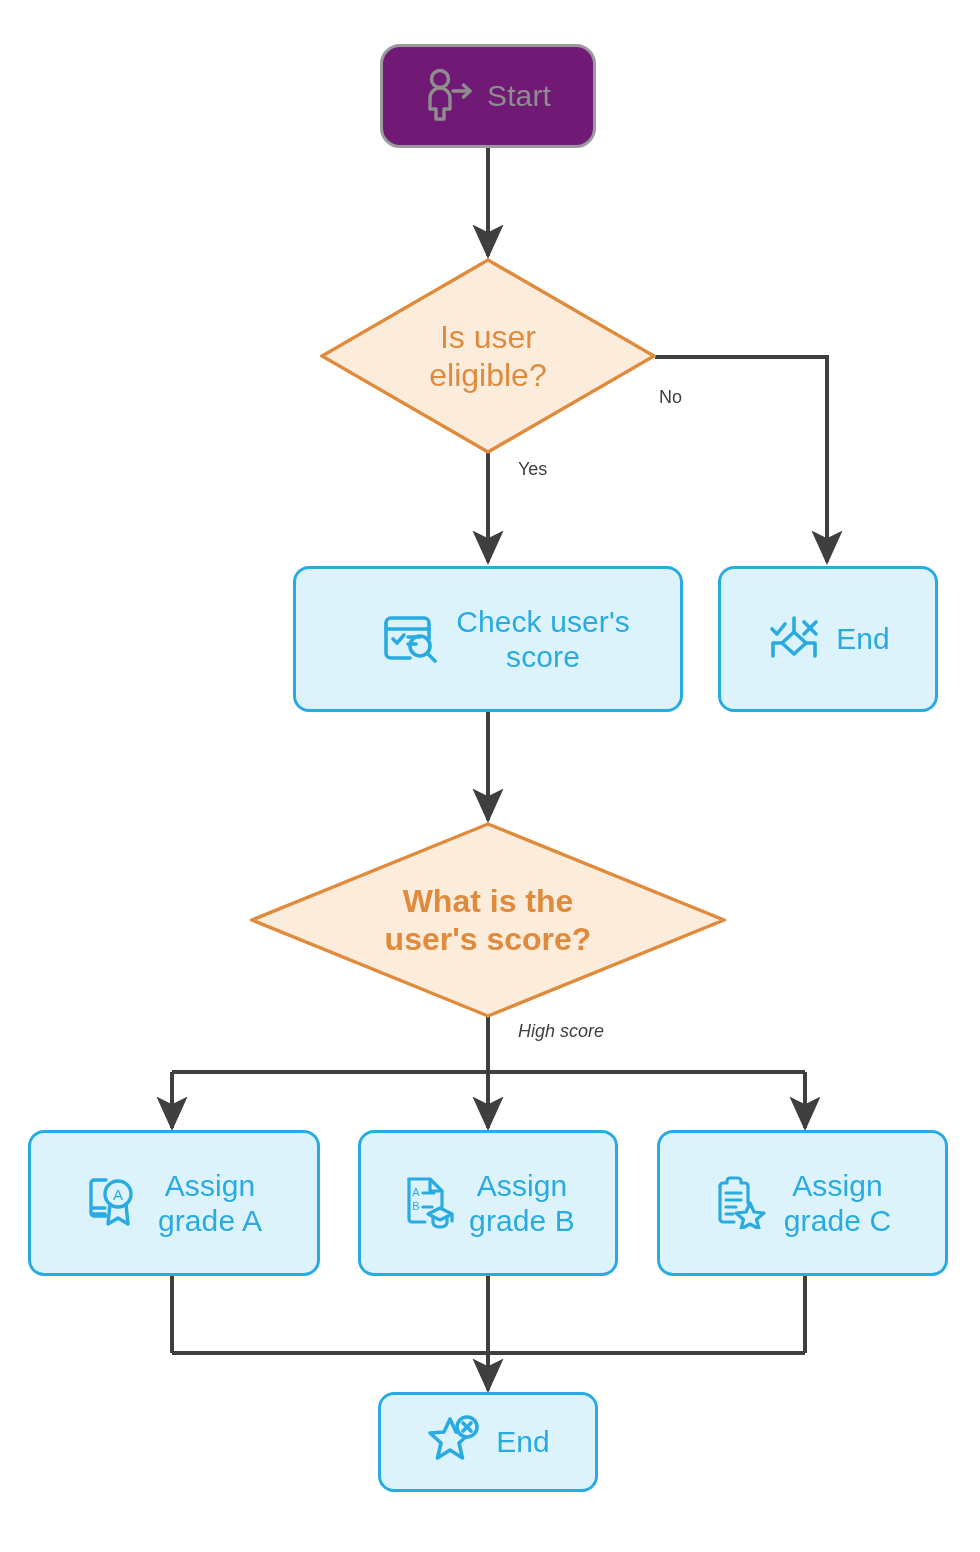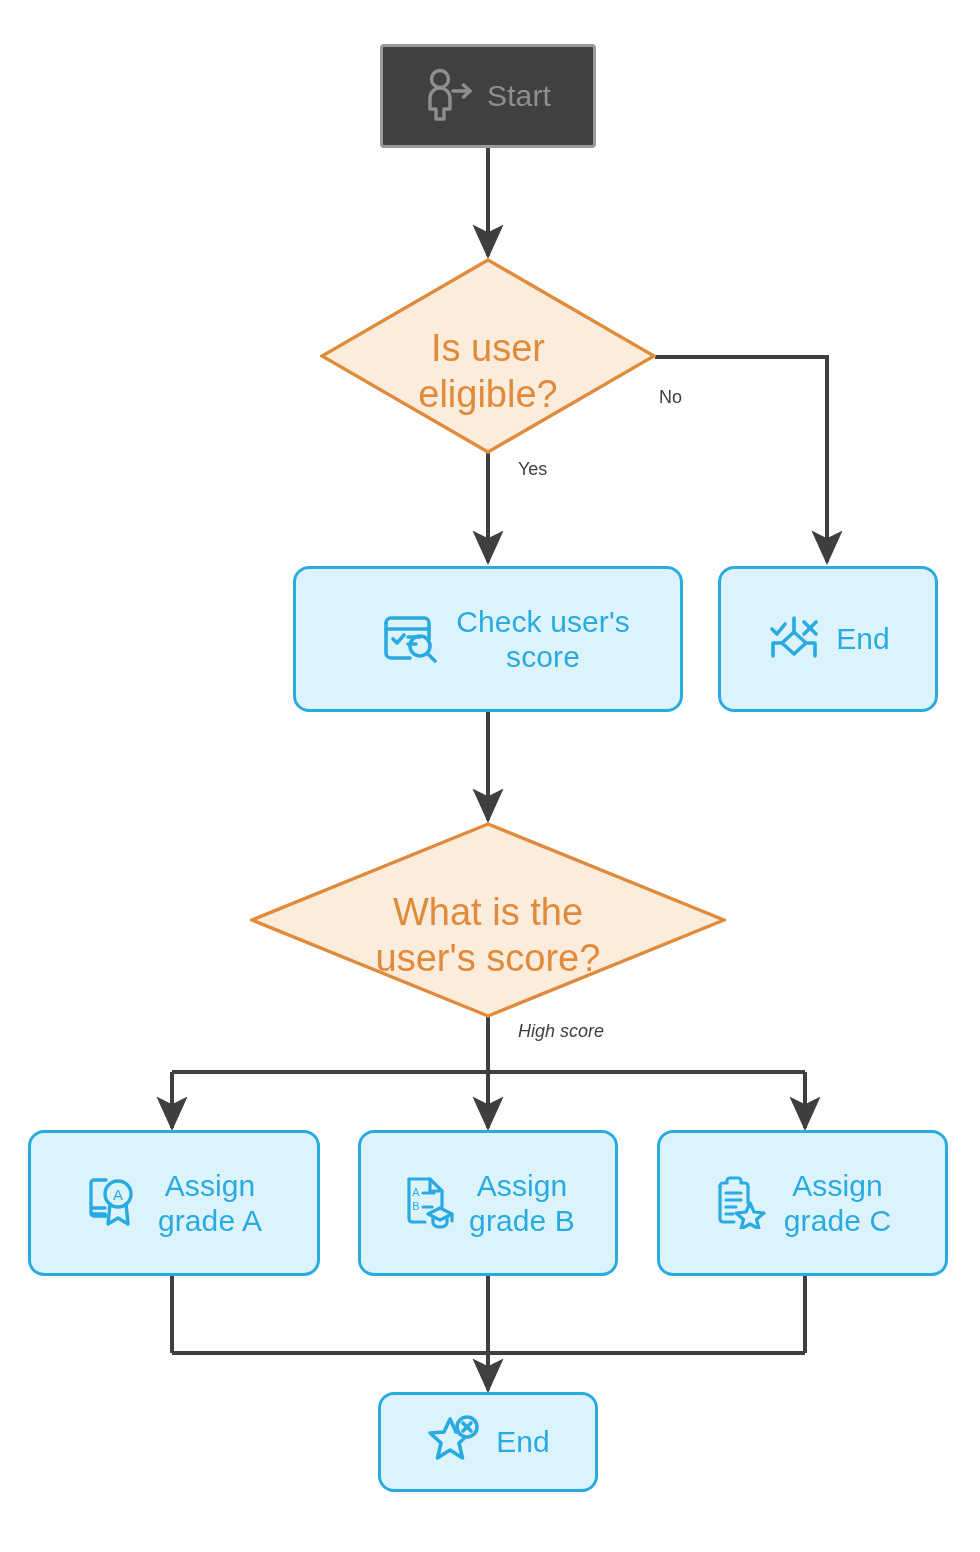--- a/index.html
+++ b/index.html
@@ -52,23 +52,23 @@
     white-space: pre-line;
     letter-spacing: 0.1px;
   }
   .node-icon {
     flex: 0 0 auto;
     display: block;
   }
 
   
   .node.start {
-    background: #404040;
+    background: #701a75;
     border: 3px solid #9a9a9a;
-    border-radius: 4px;
+    border-radius: 20px;
   }
   .node.start .node-label { color: #8e8e8e; }
 
   
   .node.blue {
     background: #ddf3fc;
     border: 3px solid #29abe2;
     border-radius: 16px;
   }
   .node.blue .node-label { color: #29abe2; }
@@ -79,28 +79,28 @@
     z-index: 2;
   }
   .decision svg {
     position: absolute;
     left: 0;
     top: 0;
   }
   .decision .decision-label {
     position: absolute;
     left: 0;
-    top: 16px;
+    top: 0;
     width: 100%;
     height: 100%;
     display: flex;
     align-items: center;
     justify-content: center;
     color: #e08a3c;
-    font-size: 38px;
+    font-size: 32px;
     line-height: 1.2;
     text-align: center;
     white-space: pre-line;
   }
 
   
   .edge-label {
     position: absolute;
     color: #3f3f3f;
     font-size: 18px;
@@ -201,21 +201,21 @@
           <path d="M40 31 H49 V44"></path>
           <path d="M6 17 l5 5 l8 -10"></path>
           <path d="M38 10 L50 22"></path>
           <path d="M50 10 L38 22"></path>
         </svg>
       </span>
       <span class="node-label">End</span>
     </div>
   </div>
 
-  <div class="decision" style="left:250px; top:822px; width:476px; height:196px;">
+  <div class="decision" style="left:250px; top:822px; width:476px; height:196px;font-weight:bold;">
     <svg width="476" height="196" viewBox="0 0 476 196" xmlns="http://www.w3.org/2000/svg">
       <polygon points="238,2 474,98 238,194 2,98" fill="#fcecdc" stroke="#e08a3c" stroke-width="3.4" stroke-linejoin="miter"></polygon>
     </svg>
     <div class="decision-label">What is the
 user's score?</div>
   </div>
 
   <div class="node blue" style="left:28px; top:1130px; width:292px; height:146px;">
     <div class="node-inner" style="gap:16px;">
       <span class="node-icon">

